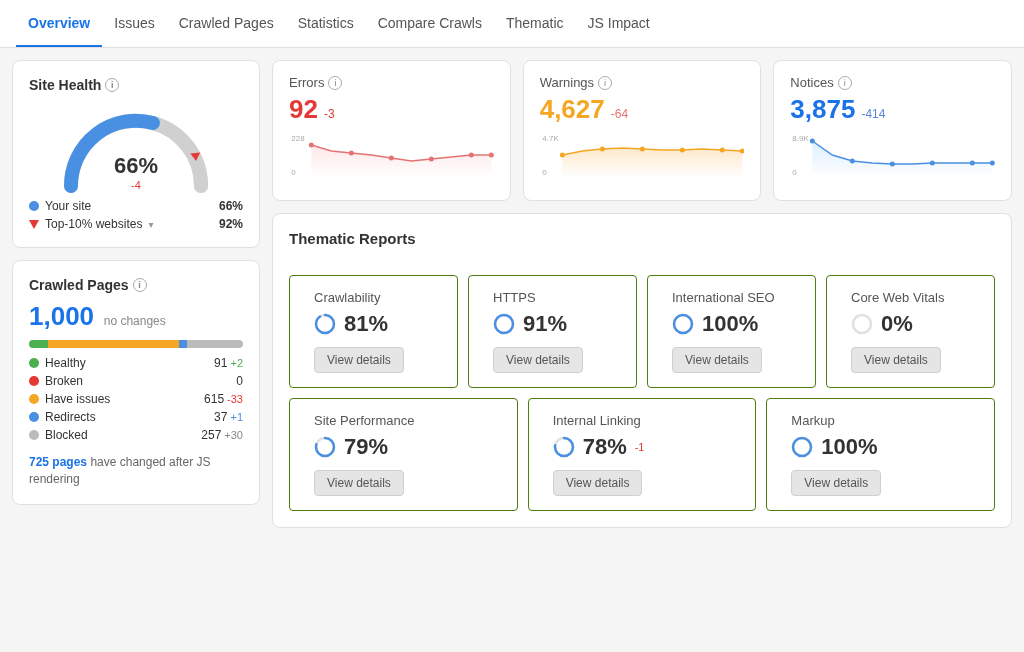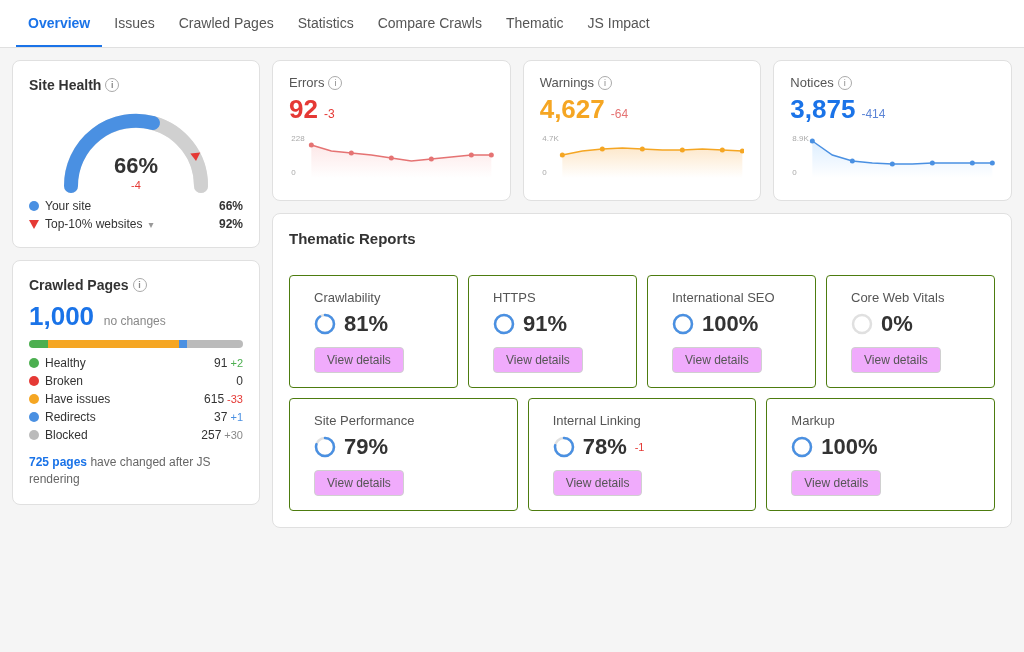--- a/index.html
+++ b/index.html
@@ -85,21 +85,21 @@
 
     
     .thematic-title { font-size: 15px; font-weight: 700; color: #333; margin-bottom: 28px; }
     .reports-grid { display: grid; grid-template-columns: repeat(4, 1fr); gap: 10px; }
     .reports-grid-bottom { display: grid; grid-template-columns: repeat(3, 1fr); gap: 10px; margin-top: 10px; }
     .report-card { background: #fff; border: 1px solid #4d7c0f; border-radius: 4px; padding: 14px 24px; }
     .report-name { font-size: 13px; color: #555; margin-bottom: 6px; }
     .report-score-row { display: flex; align-items: center; gap: 8px; margin-bottom: 10px; }
     .report-score { font-size: 22px; font-weight: 700; color: #333; }
     .report-delta { font-size: 11px; color: #e53935; }
-    .view-details-btn { background: #f0abfc; border: 1px solid #d0d0d0; border-radius: 4px; padding: 5px 12px; font-size: 12px; color: #555; cursor: pointer; display: inline-block; }
+    .view-details-btn { background: #e5e5e5; border: 1px solid #d0d0d0; border-radius: 4px; padding: 5px 12px; font-size: 12px; color: #555; cursor: pointer; display: inline-block; }
 
     
     .circle-icon { width: 22px; height: 22px; flex-shrink: 0; }
 
     
     .thematic-section { background: #fff; border: 1px solid #e0e0e0; border-radius: 8px; padding: 16px; }
   </style>
 </head>
 <body>
 

